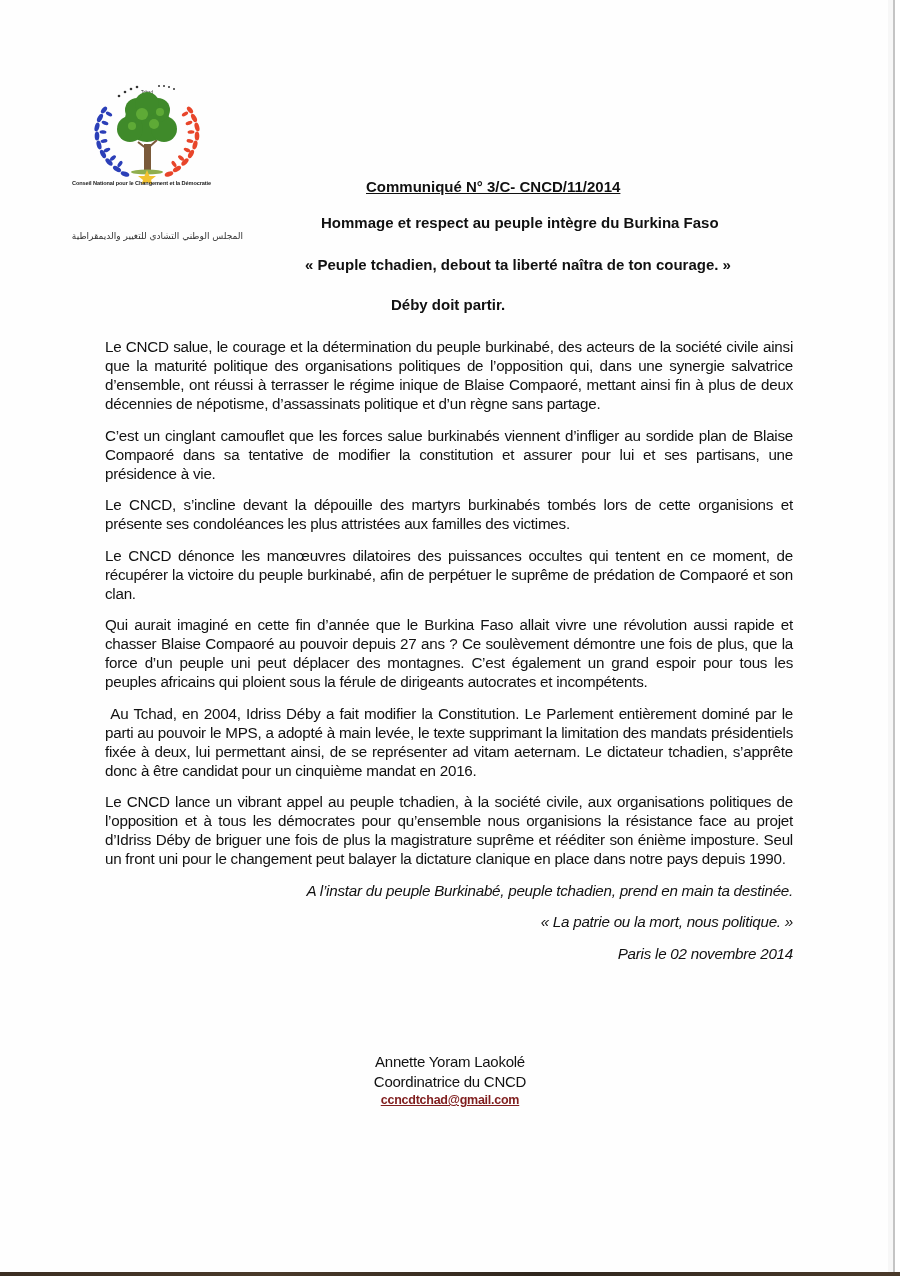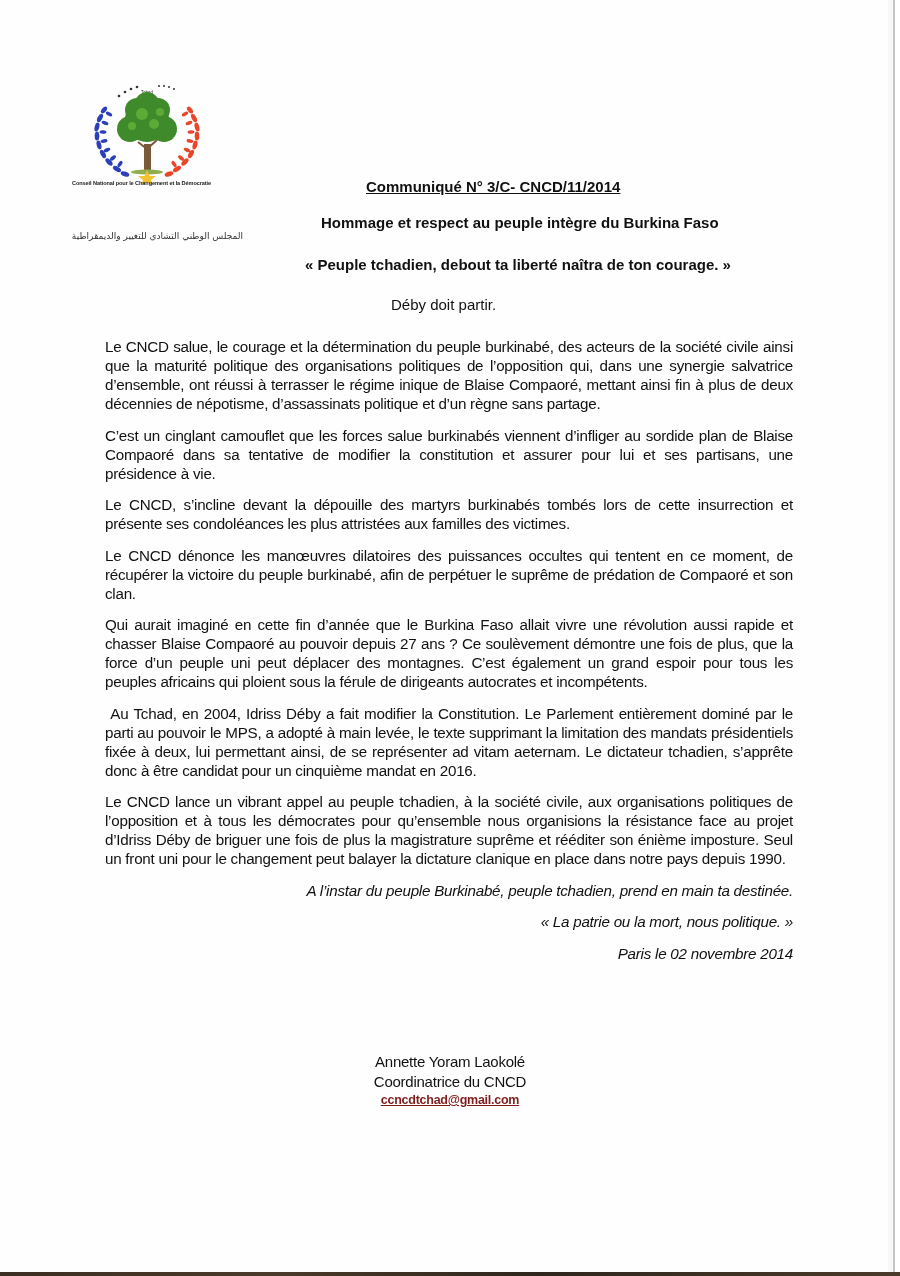--- a/index.html
+++ b/index.html
@@ -44,21 +44,21 @@
     .subtitle {
       position: absolute; top: 214px; left: 321px;
       font-size: 15px; font-weight: bold; white-space: nowrap;
     }
     .motto {
       position: absolute; top: 256px; left: 305px;
       font-size: 15px; font-weight: bold; white-space: nowrap;
     }
     .slogan {
       position: absolute; top: 296px; left: 391px;
-      font-size: 15px; font-weight: normal; white-space: nowrap;
+      font-size: 15px; font-weight: bold; white-space: nowrap;
     }
     .body {
       position: absolute; top: 337px; left: 105px; width: 688px;
       font-size: 15.2px; line-height: 19px;
       letter-spacing: -0.25px;
     }
     .body p {
       margin: 0 0 12.5px 0;
       text-align: justify;
     }
@@ -156,21 +156,21 @@
   </div>
 
   <div class="title">Communiqué N° 3/C- CNCD/11/2014</div>
   <div class="subtitle">Hommage et respect au peuple intègre du Burkina Faso</div>
   <div class="motto">« Peuple tchadien, debout ta liberté naîtra de ton courage. »</div>
   <div class="slogan">Déby doit partir.</div>
 
   <div class="body">
     <p>Le CNCD salue, le courage et la détermination du peuple burkinabé, des acteurs de la société civile ainsi que la maturité politique des organisations politiques de l’opposition qui, dans une synergie salvatrice d’ensemble, ont réussi à terrasser le régime inique de Blaise Compaoré, mettant ainsi fin à plus de deux décennies de népotisme, d’assassinats politique et d’un règne sans partage.</p>
     <p>C’est un cinglant camouflet que les forces salue burkinabés viennent d’infliger au sordide plan de Blaise Compaoré dans sa tentative de modifier la constitution et assurer pour lui et ses partisans, une présidence à vie.</p>
-    <p>Le CNCD, s’incline devant la dépouille des martyrs burkinabés tombés lors de cette insurrection et présente ses condoléances les plus attristées aux familles des victimes.</p>
+    <p>Le CNCD, s’incline devant la dépouille des martyrs burkinabés tombés lors de cette organisions et présente ses condoléances les plus attristées aux familles des victimes.</p>
     <p>Le CNCD dénonce les manœuvres dilatoires des puissances occultes qui tentent en ce moment, de récupérer la victoire du peuple burkinabé, afin de perpétuer le suprême de prédation de Compaoré et son clan.</p>
     <p>Qui aurait imaginé en cette fin d’année que le Burkina Faso allait vivre une révolution aussi rapide et chasser Blaise Compaoré au pouvoir depuis 27 ans ? Ce soulèvement démontre une fois de plus, que la force d’un peuple uni peut déplacer des montagnes. C’est également un grand espoir pour tous les peuples africains qui ploient sous la férule de dirigeants autocrates et incompétents.</p>
     <p style="white-space: pre-wrap;"> Au Tchad, en 2004, Idriss Déby a fait modifier la Constitution. Le Parlement entièrement dominé par le parti au pouvoir le MPS, a adopté à main levée, le texte supprimant la limitation des mandats présidentiels fixée à deux, lui permettant ainsi, de se représenter ad vitam aeternam. Le dictateur tchadien, s’apprête donc à être candidat pour un cinquième mandat en 2016.</p>
     <p>Le CNCD lance un vibrant appel au peuple tchadien, à la société civile, aux organisations politiques de l’opposition et à tous les démocrates pour qu’ensemble nous organisions la résistance face au projet d’Idriss Déby de briguer une fois de plus la magistrature suprême et rééditer son énième imposture. Seul un front uni pour le changement peut balayer la dictature clanique en place dans notre pays depuis 1990.</p>
     <p class="left">A l’instar du peuple Burkinabé, peuple tchadien, prend en main ta destinée.</p>
     <p class="left">« La patrie ou la mort, nous politique. »</p>
     <p class="left">Paris le 02 novembre 2014</p>
   </div>
 
   <div class="signature">

